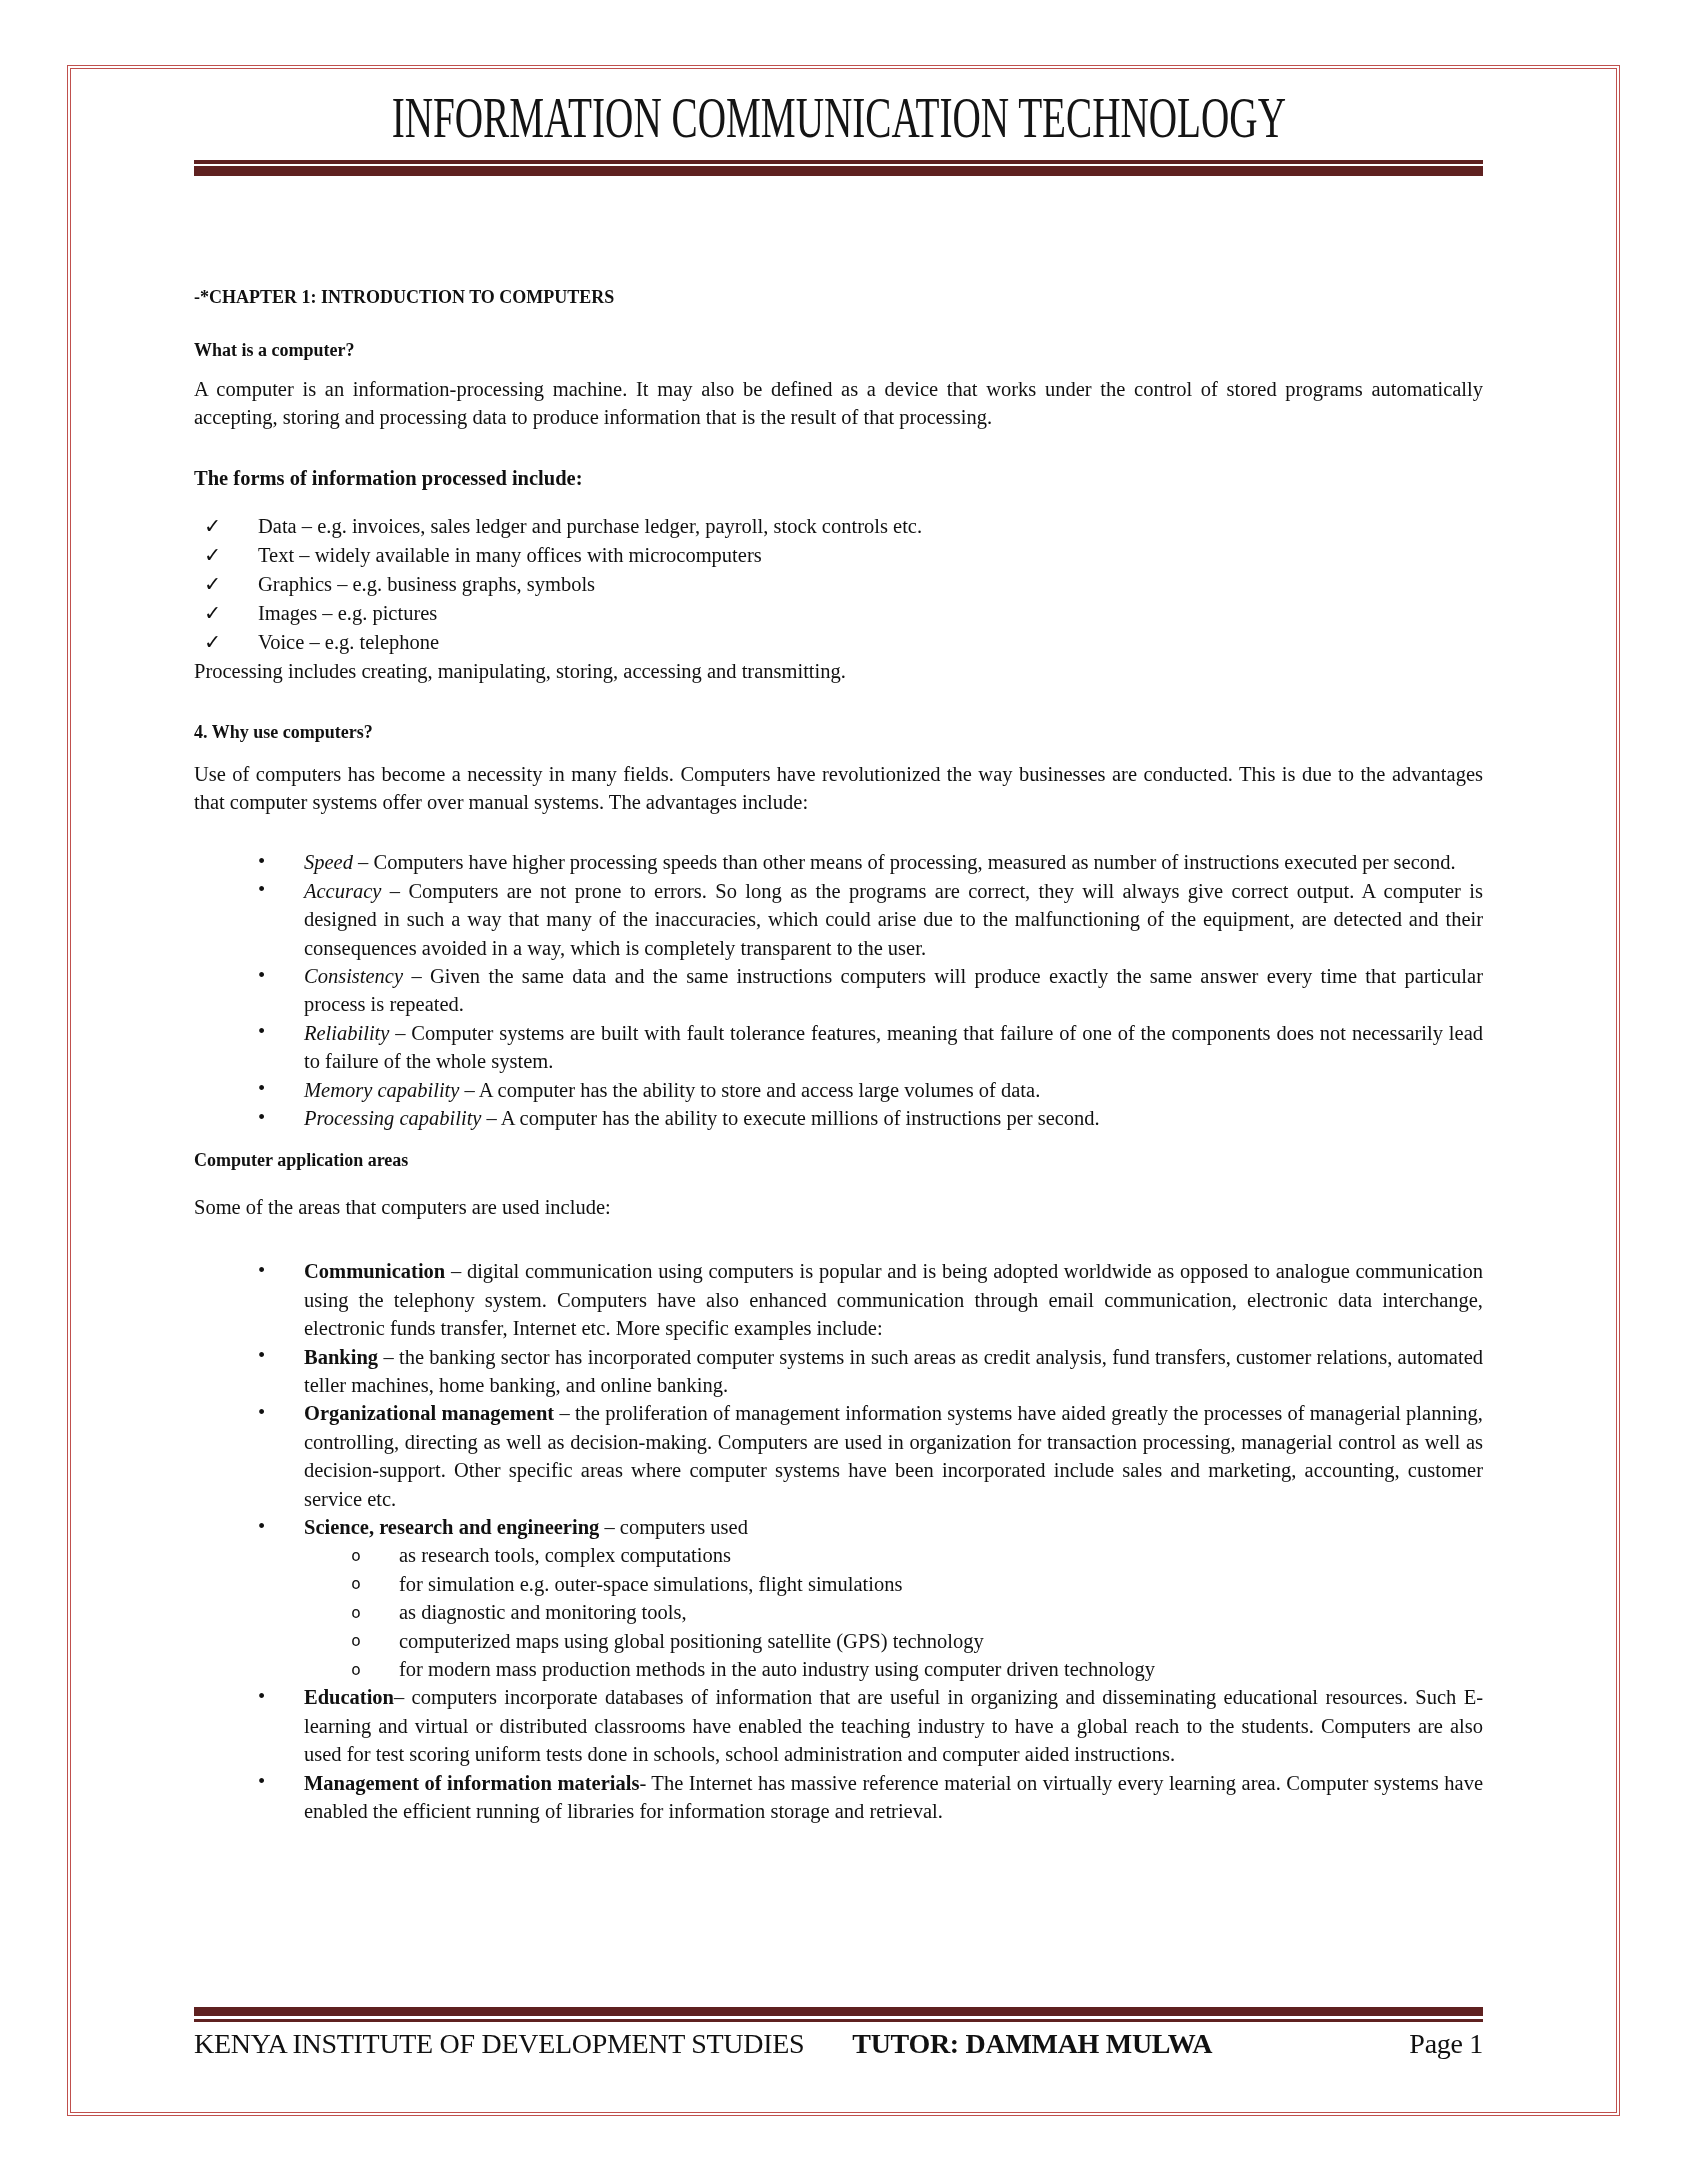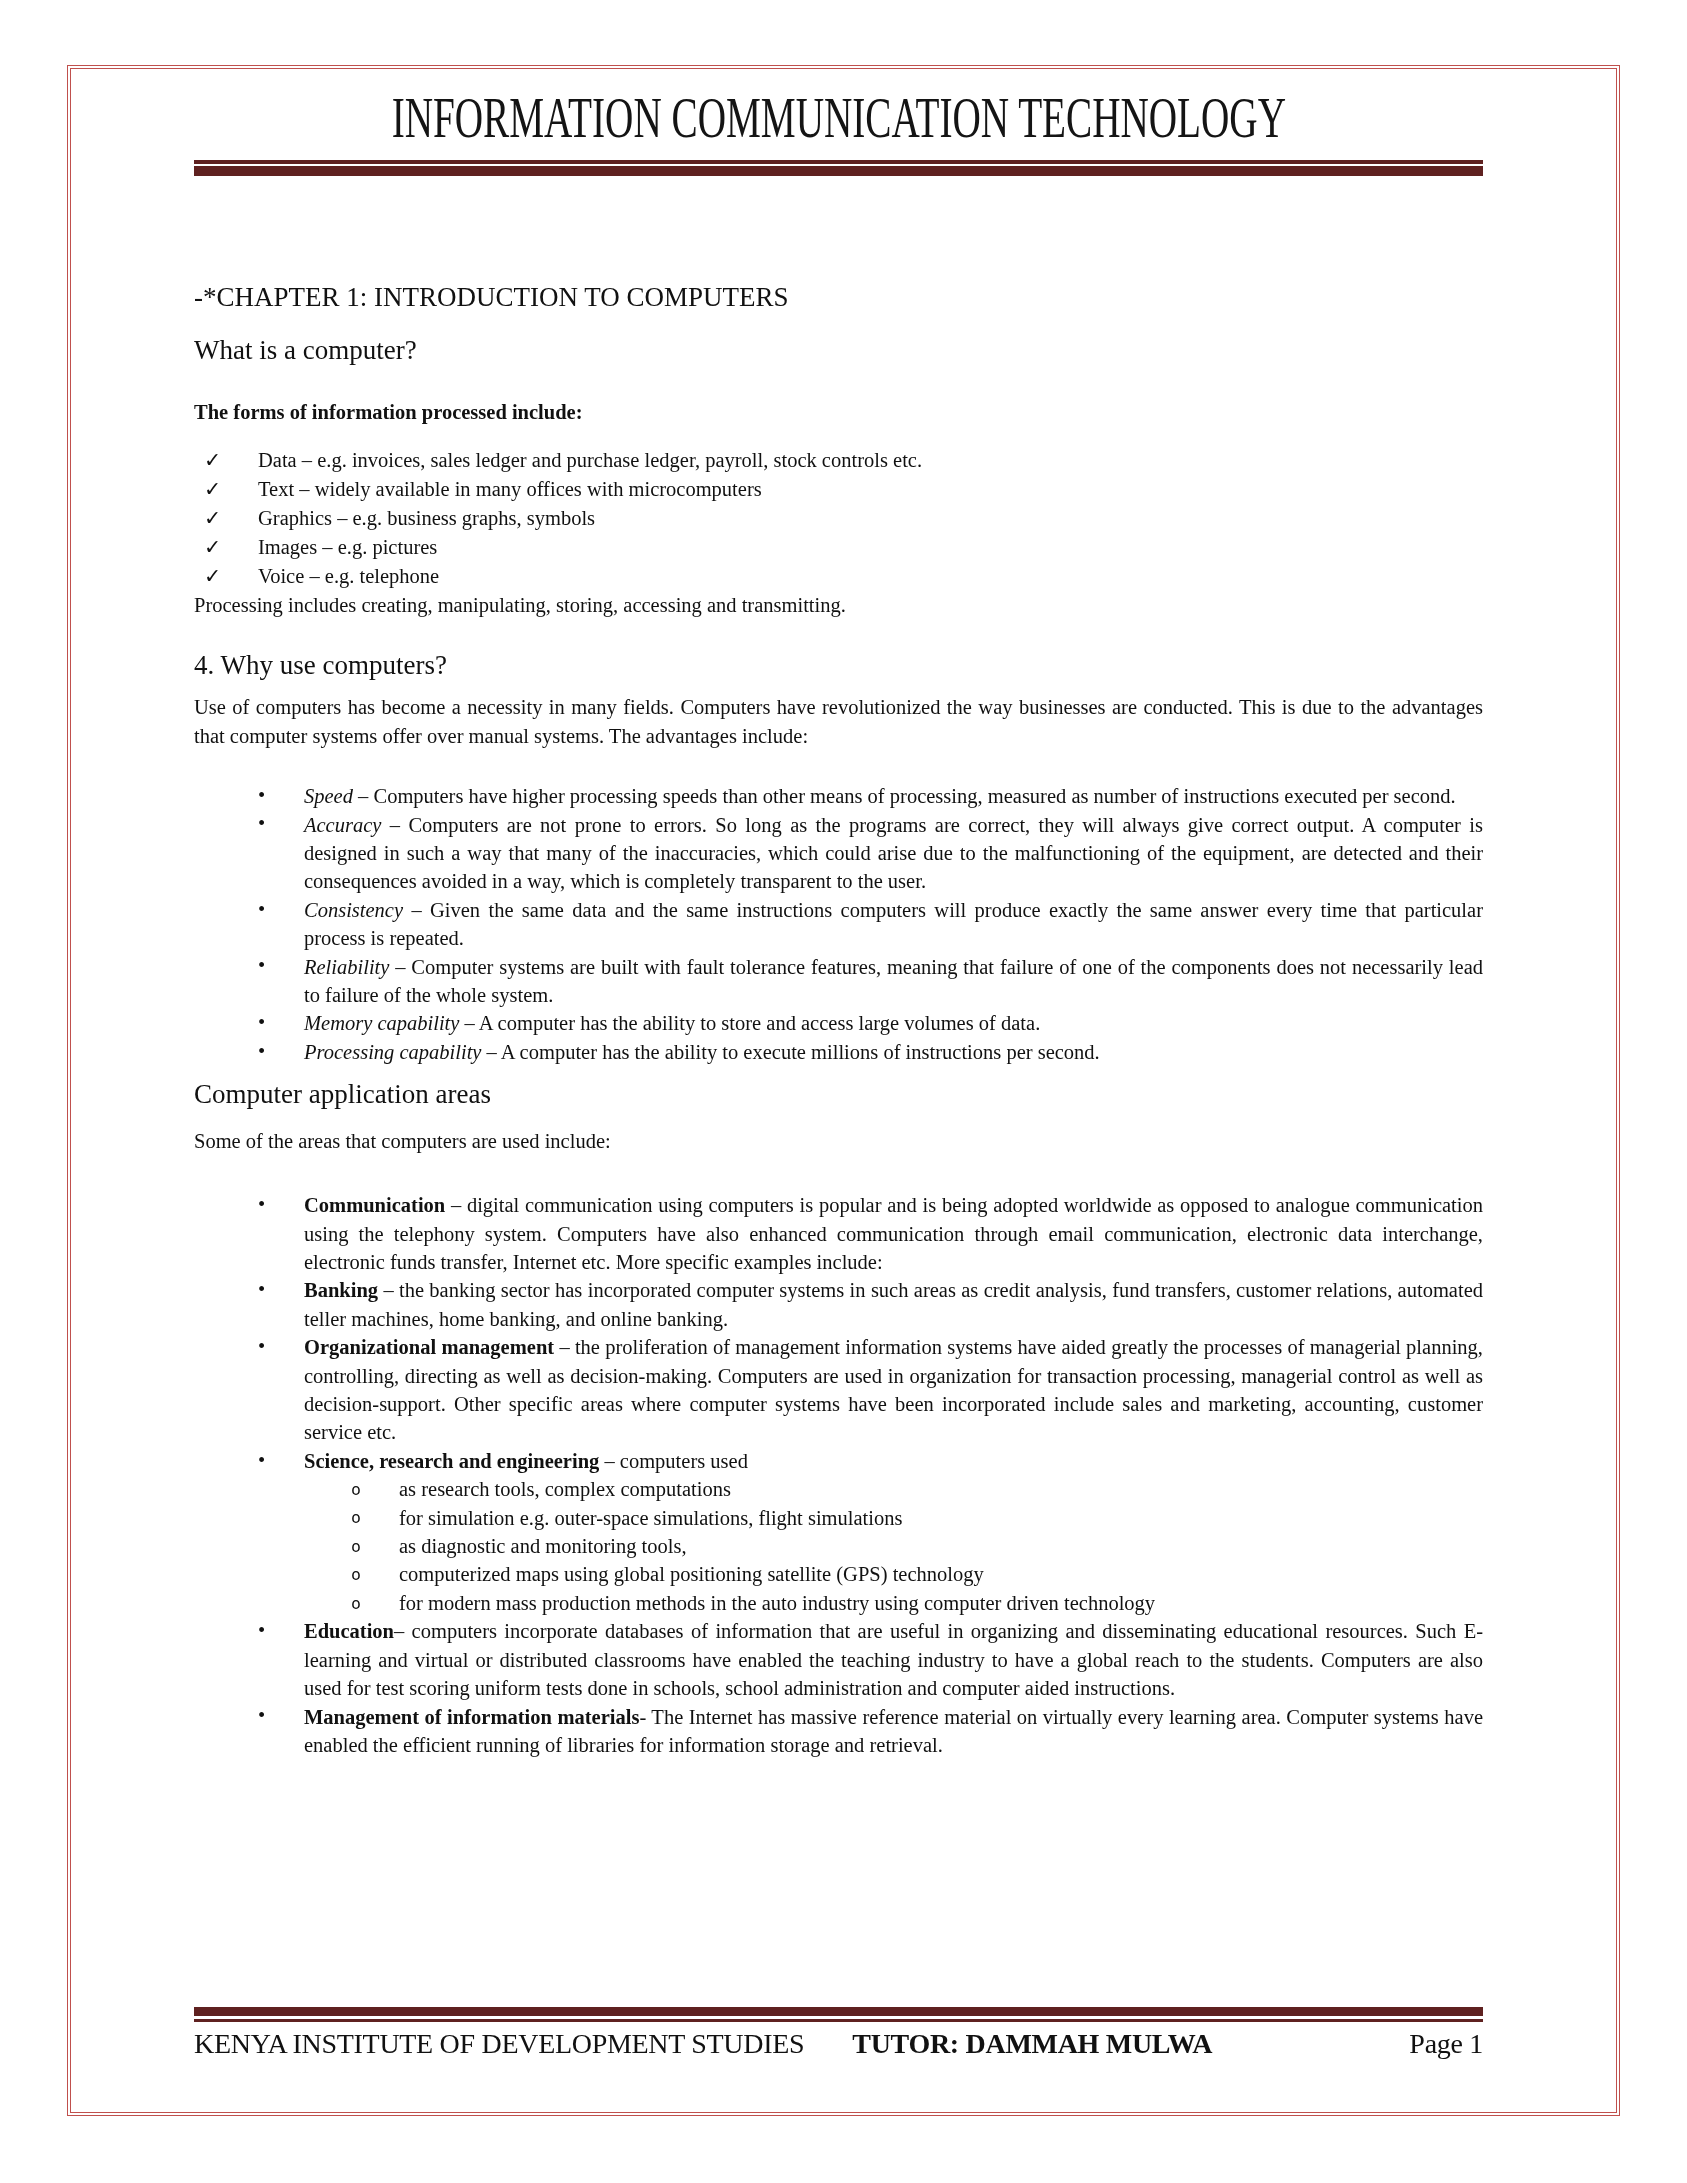--- a/index.html
+++ b/index.html
@@ -36,21 +36,21 @@
     white-space:nowrap;
     transform:scaleX(0.70);
     transform-origin:center center;
     letter-spacing:0;
     color:#141414;
   }
   .rule-thin  { margin-top:9.3px; height:3.3px;  background:#5f2120; }
   .rule-thick { margin-top:2px;  height:10px; background:#5f2120; }
   
   .body-flow { margin-top:105px; font-size:20.5px; line-height:28.4px; }
-  .h-bold { font-weight:normal; font-size:27px; line-height:32px; }
+  .h-bold { font-weight:bold; font-size:18px; line-height:32px; }
   .j { text-align:justify; }
   .para1 { margin-top:9.3px; }
   .mt-what { margin-top:21px; }
   .mt-forms { margin-top:32px;font-weight:bold; }
   .mt-why { margin-top:30px; }
   .mt-para2 { margin-top:12px; }
   .mt-apps { margin-top:12px; }
   .mt-intro2 { margin-top:16.5px; }
 
   ul { margin:0; padding:0; list-style:none; }
@@ -105,20 +105,21 @@
     </div>
     <div class="rule-thin"></div>
     <div class="rule-thick"></div>
 
     <div class="body-flow">
 
       <div class="h-bold">-*CHAPTER 1: INTRODUCTION TO COMPUTERS</div>
 
       <div class="h-bold mt-what">What is a computer?</div>
 
+      <p class="j para1" style="margin:9.3px 0 0 0;">A computer is an information-processing machine. It may also be defined as a device that works under the control of stored programs automatically accepting, storing and processing data to produce information that is the result of that processing.</p>
 
       <div class="mt-forms">The forms of information processed include:</div>
 
       <ul class="checks">
         <li><span class="check-mark">✓</span><span>Data – e.g. invoices, sales ledger and purchase ledger, payroll, stock controls etc.</span></li>
         <li><span class="check-mark">✓</span><span>Text – widely available in many offices with microcomputers</span></li>
         <li><span class="check-mark">✓</span><span>Graphics – e.g. business graphs, symbols</span></li>
         <li><span class="check-mark">✓</span><span>Images – e.g. pictures</span></li>
         <li><span class="check-mark">✓</span><span>Voice – e.g. telephone</span></li>
       </ul>

